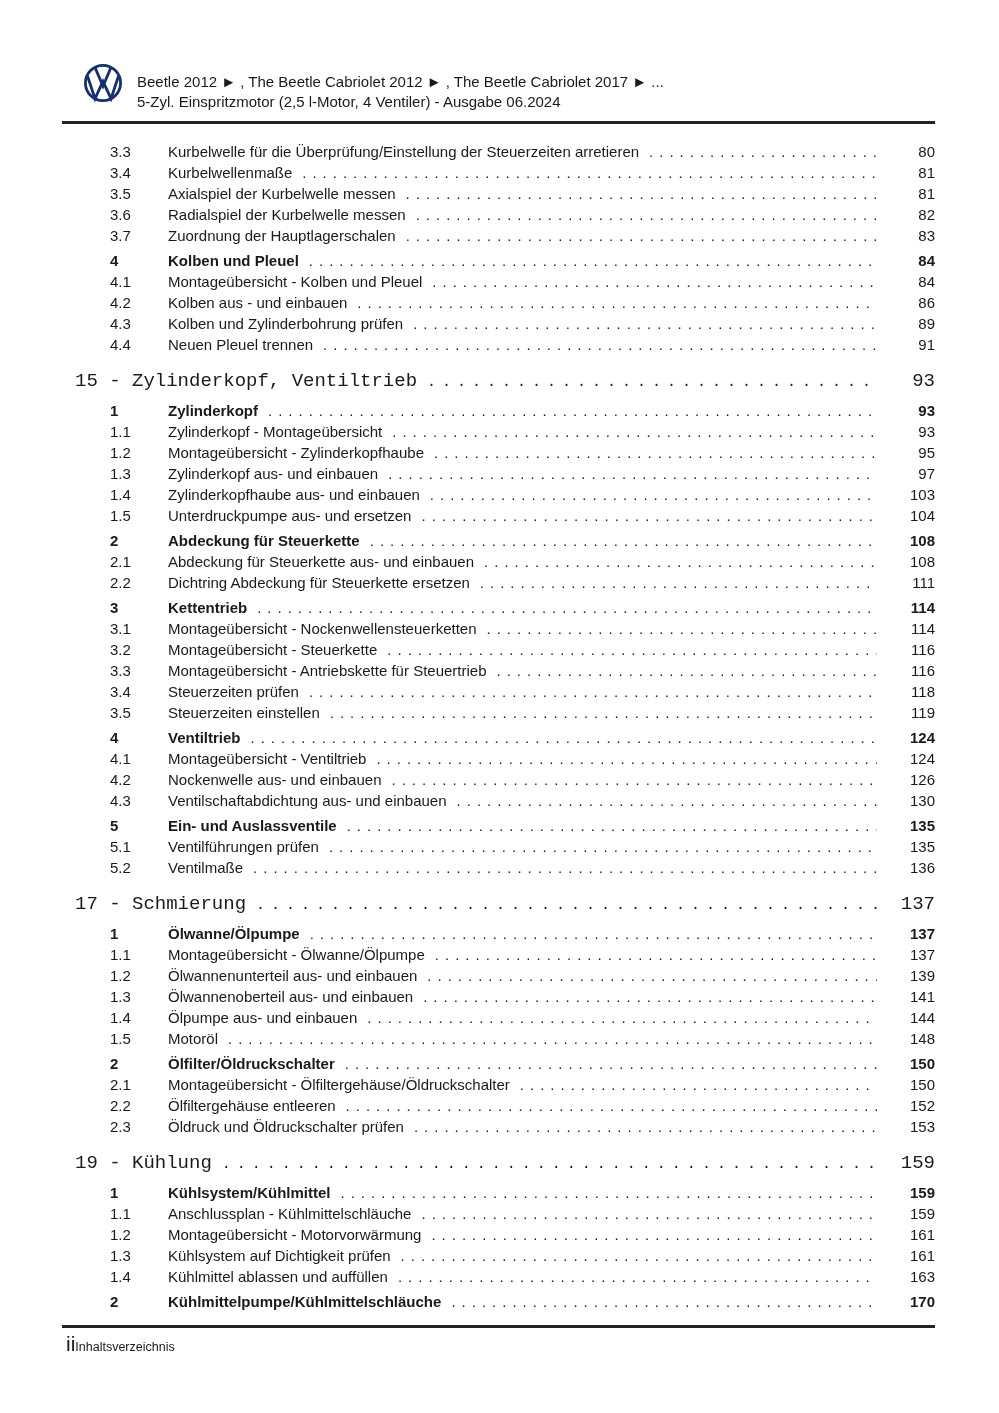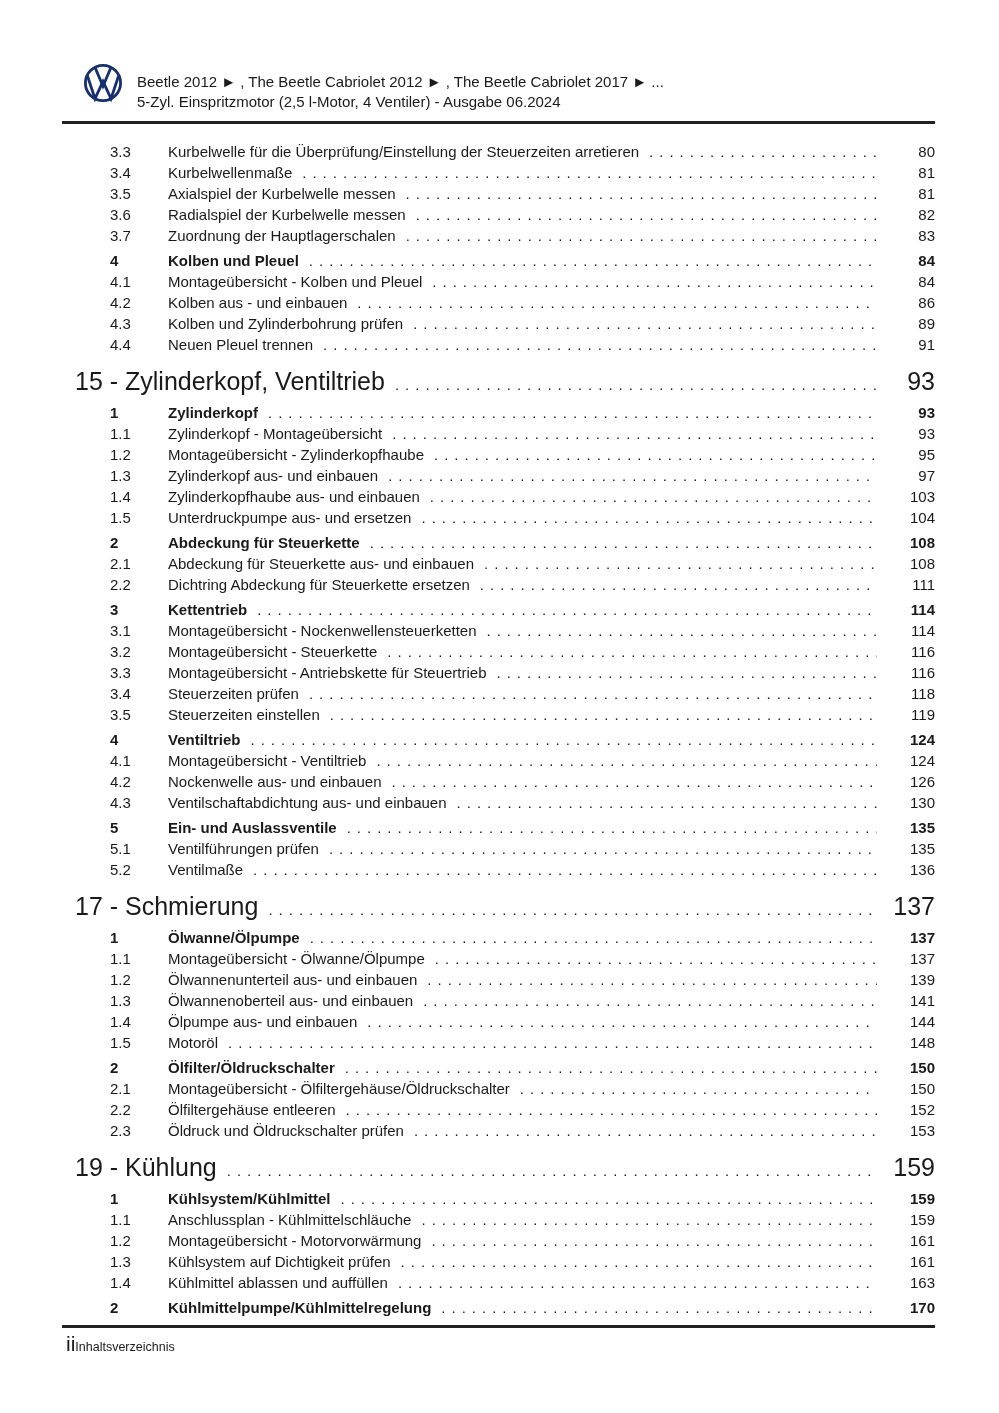--- a/index.html
+++ b/index.html
@@ -43,23 +43,24 @@
     font-size: 15px; font-weight: normal;
   }
   .dots::after {
     content: "........................................................................................................................";
     letter-spacing: 6px;
   }
   .pagenum { flex: none; min-width: 40px; text-align: right; }
 
   .chapter-row {
     display: flex; align-items: baseline;
-    font-size: 25px; line-height: 26px;
+    font-size: 19px; line-height: 26px;
     margin-top: 13px; margin-bottom: 2px;
     padding-left: 13px;
+    font-family: Liberation Mono, monospace;
   }
   .chapter-row .title { flex: none; white-space: nowrap; }
 
   
   .footer {
     position: absolute; left: 66px; top: 1332px;
     display: flex; align-items: baseline; 
   }
   .footer-pg { font-size: 21px; }
   .footer-label { font-size: 12.5px; }
@@ -384,21 +385,21 @@
           <span class="pagenum">161</span>
         </div>
         <div class="toc-row">
           <span class="num">1.4</span>
           <span class="title">Kühlmittel ablassen und auffüllen</span>
           <span class="dots"></span>
           <span class="pagenum">163</span>
         </div>
         <div class="toc-row bold">
           <span class="num">2</span>
-          <span class="title">Kühlmittelpumpe/Kühlmittelregelung</span>
+          <span class="title">Kühlmittelpumpe/Kühlmittelschläuche</span>
           <span class="dots"></span>
           <span class="pagenum">170</span>
         </div>
       </section>
     </main>
 
   <div class="rule footer-rule"></div>
   <div class="footer">
     <span class="footer-pg">ii</span>
     <span class="footer-label">Inhaltsverzeichnis</span>

